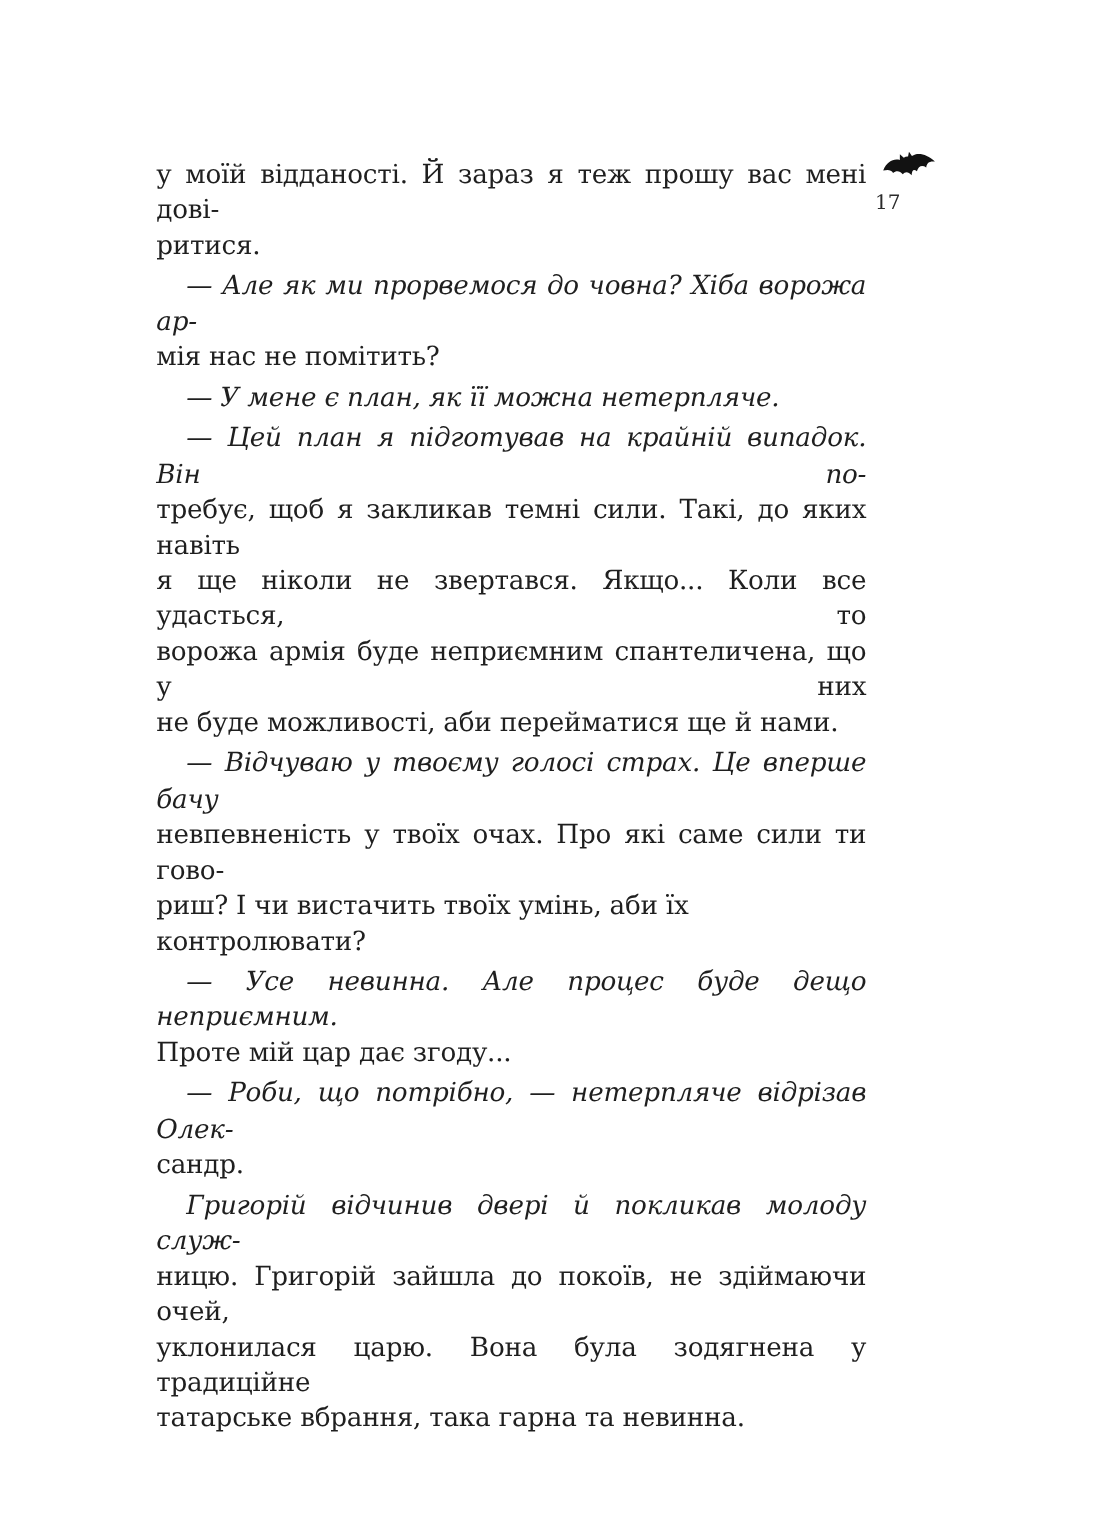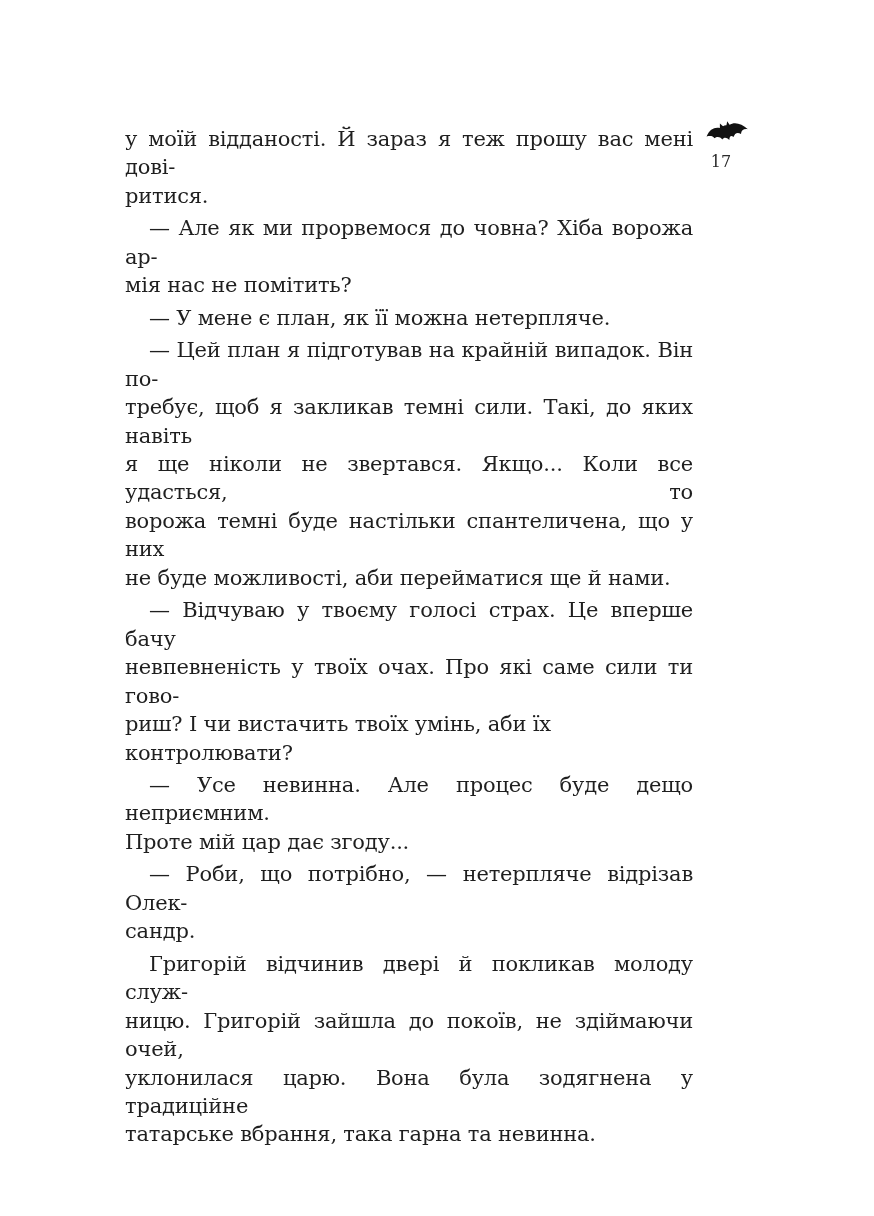--- a/index.html
+++ b/index.html
@@ -29,34 +29,35 @@
   .line {
     text-align: left;
     white-space: normal;
   }
   .line.just {
     text-align: justify;
     text-align-last: justify;
   }
   .line.ind {
     text-indent: 24px;
+    font-style: italic;
   }
   .bat {
     position: absolute;
     left: 704px;
     top: 116px;
     width: 46px;
     height: 32px;
   }
   .page-number {
     position: absolute;
     left: 700px;
     top: 152px;
     width: 42px;
-    text-align: center;
+    text-align: left;
     font-size: 16px;
     color: #2b2b2b;
   }
 </style>
 </head>
 <body>
 
 <div class="page">
 
   <svg class="bat" viewBox="0 0 50 36" aria-hidden="true">
@@ -87,21 +88,21 @@
         <div class="line just ind">— Але як ми прорвемося до човна? Хіба ворожа ар-</div>
         <div class="line">мія нас не помітить?</div>
       </div>
       <div class="para">
         <div class="line ind">— У мене є план, як її можна нетерпляче.</div>
       </div>
       <div class="para">
         <div class="line just ind">— Цей план я підготував на крайній випадок. Він по-</div>
         <div class="line just">требує, щоб я закликав темні сили. Такі, до яких навіть</div>
         <div class="line just">я ще ніколи не звертався. Якщо... Коли все удасться, то</div>
-        <div class="line just">ворожа темні буде настільки спантеличена, що у них</div>
+        <div class="line just">ворожа армія буде неприємним спантеличена, що у них</div>
         <div class="line">не буде можливості, аби перейматися ще й нами.</div>
       </div>
       <div class="para">
         <div class="line just ind">— Відчуваю у твоєму голосі страх. Це вперше бачу</div>
         <div class="line just">невпевненість у твоїх очах. Про які саме сили ти гово-</div>
         <div class="line">риш? І чи вистачить твоїх умінь, аби їх контролювати?</div>
       </div>
       <div class="para">
         <div class="line just ind">— Усе невинна. Але процес буде дещо неприємним.</div>
         <div class="line">Проте мій цар дає згоду...</div>

